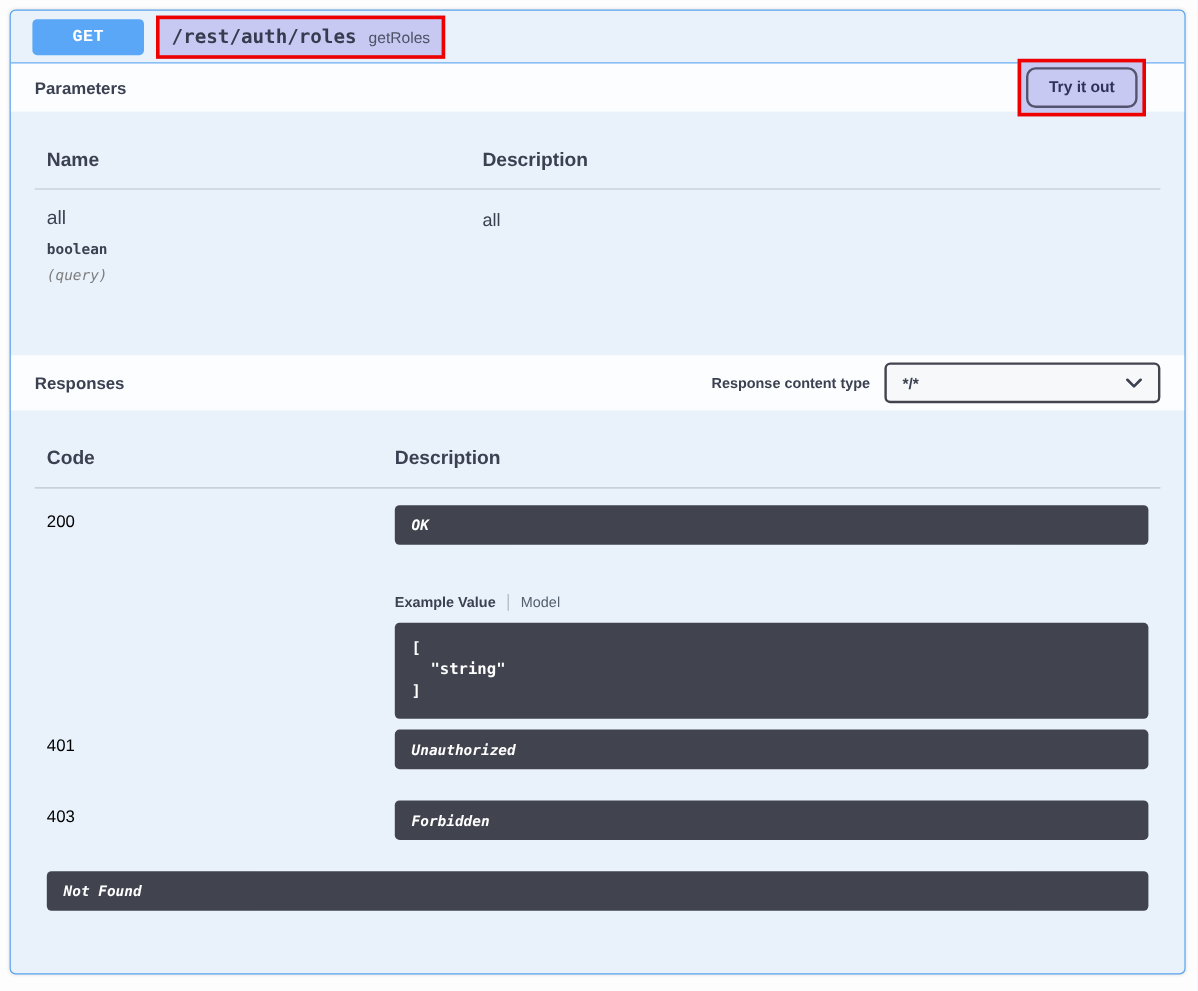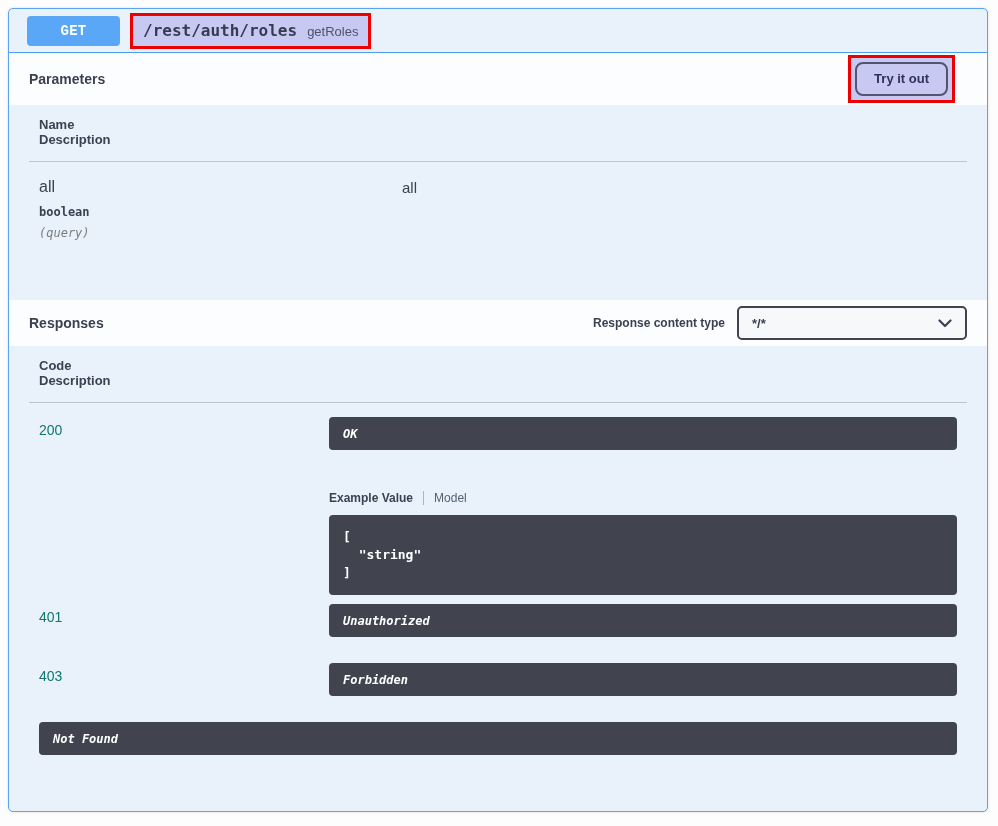--- a/index.html
+++ b/index.html
@@ -62,21 +62,21 @@
     margin-left: 10px;
   }
   
   .section-header {
     background: rgba(255,255,255,.85);
     display: flex;
     align-items: center;
     justify-content: space-between;
     padding: 0 20px;
   }
-  .section-header.params-header { height: 52px; }
+  .section-header.params-header { height: 40px; }
   .section-header.responses-header { height: 46px; }
   .section-title {
     font-size: 14px; font-weight: bold; color: #3b4151;
   }
   .tryout-annotation { padding: 4px; margin-right: 12px; }
   .tryout-button {
     background: transparent;
     border: 2px solid #54546e;
     border-radius: 8px;
     padding: 7px 17px 8px;
@@ -94,23 +94,23 @@
     border-radius: 5px;
     display: flex; align-items: center; justify-content: space-between;
     padding: 0 13px;
     cursor: pointer;
   }
   .ct-value { font-size: 13px; font-weight: bold; color: #3b4151; }
   
   .section-body { padding: 0 20px; }
   .thead {
     display: flex;
-    padding: 12px 10px 14px;
+    padding: 32px 10px 14px;
     border-bottom: 1px solid rgba(59,65,81,.25);
-    font-size: 13px; font-weight: bold; color: #3b4151; flex-direction: column;
+    font-size: 16px; font-weight: bold; color: #3b4151;
   }
   .col-left-param { width: 363px; }
   .col-left-resp { width: 290px; }
   .col-right { flex: 1; }
   .param-row { display: flex; padding: 16px 10px 60px; }
   .param-name { font-size: 16px; color: #3b4151; }
   .param-type {
     font-family: "DejaVu Sans Mono", monospace;
     font-size: 12px; font-weight: bold;
     margin-top: 9px; color: #3b4151;
@@ -122,21 +122,21 @@
   }
   .param-desc { font-size: 15px; color: #3b4151; margin-top: 1px; }
   .param-default { font-size: 15px; color: #3b4151; margin-top: 23px; }
   .param-default .dflt-label { font-style: italic; }
   .param-default .dflt-value { white-space: pre; }
   
   .resp-row { display: flex; padding: 0 10px; }
   .resp-row.first { padding-top: 14px; }
   .resp-row.gap-sm { margin-top: 9px; }
   .resp-row.gap-lg { margin-top: 26px; }
-  .resp-code { font-size: 14px; color: #0f766e; padding-top: 5px; }
+  .resp-code { font-size: 14px; color: #000000; padding-top: 5px; }
   .resp-box {
     background: #41444e;
     border-radius: 4px;
     padding: 10px 14px 9px;
     color: #fff;
     font-family: "DejaVu Sans Mono", monospace;
     font-style: italic; font-weight: bold;
     font-size: 12px;
   }
   .model-tabs {

